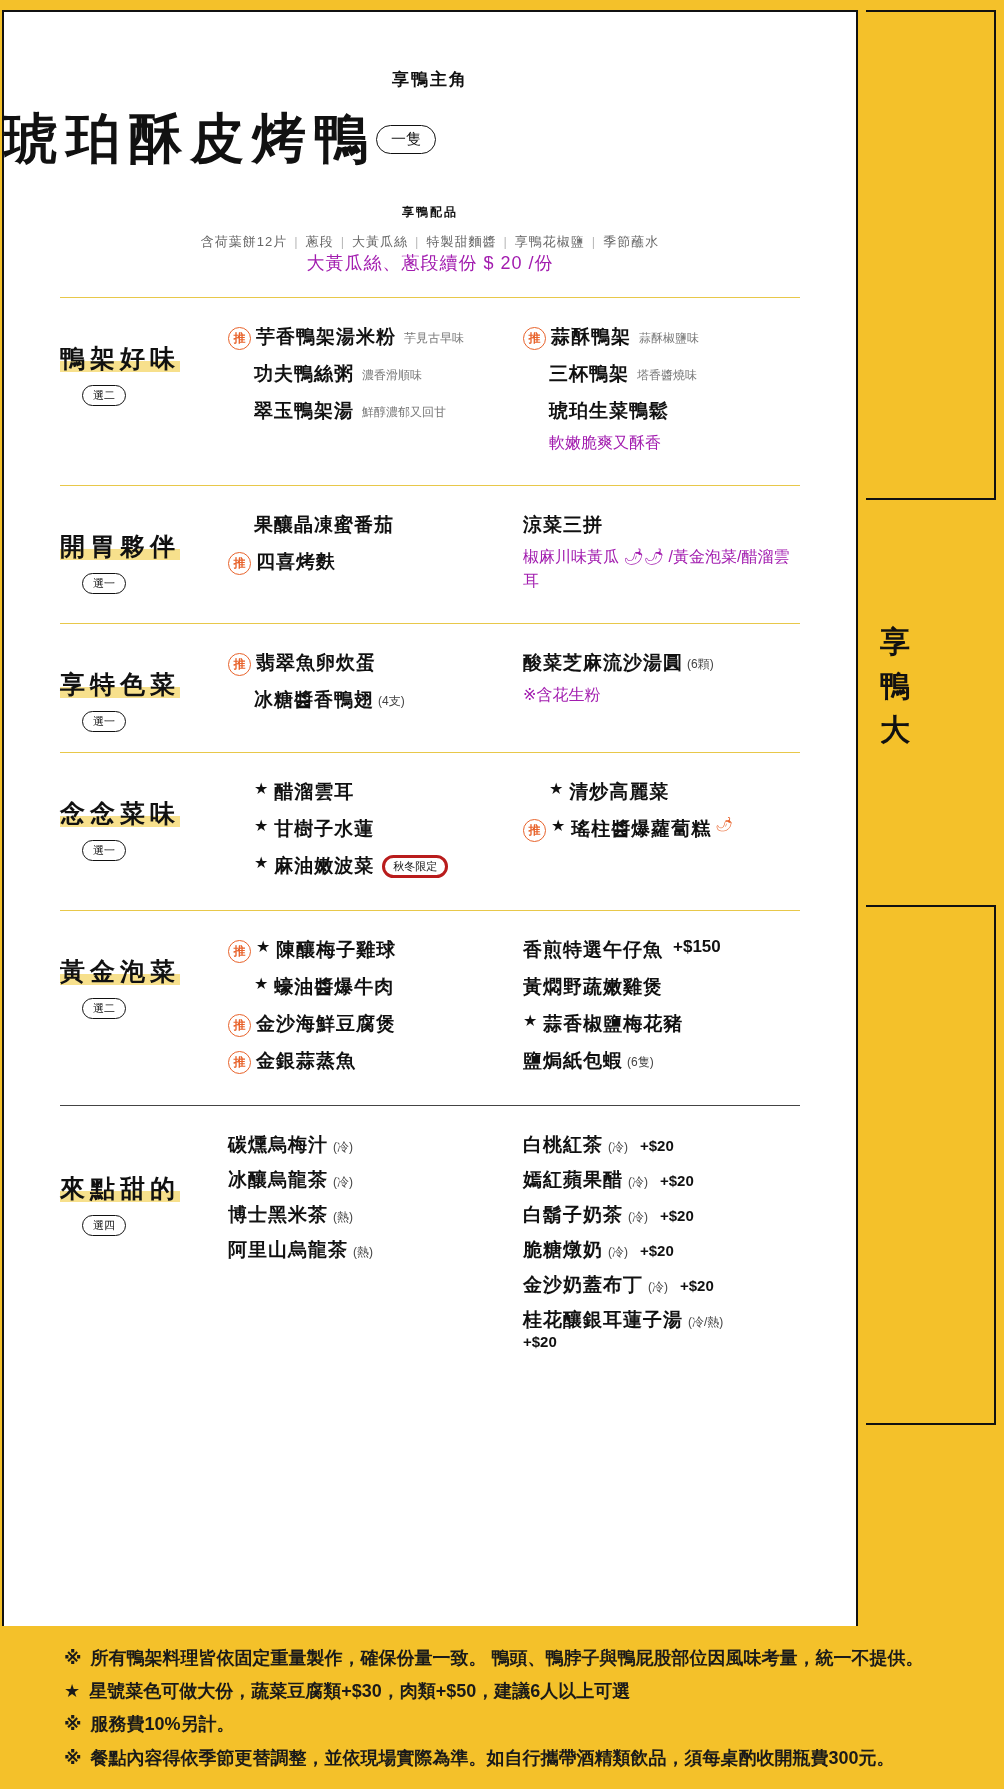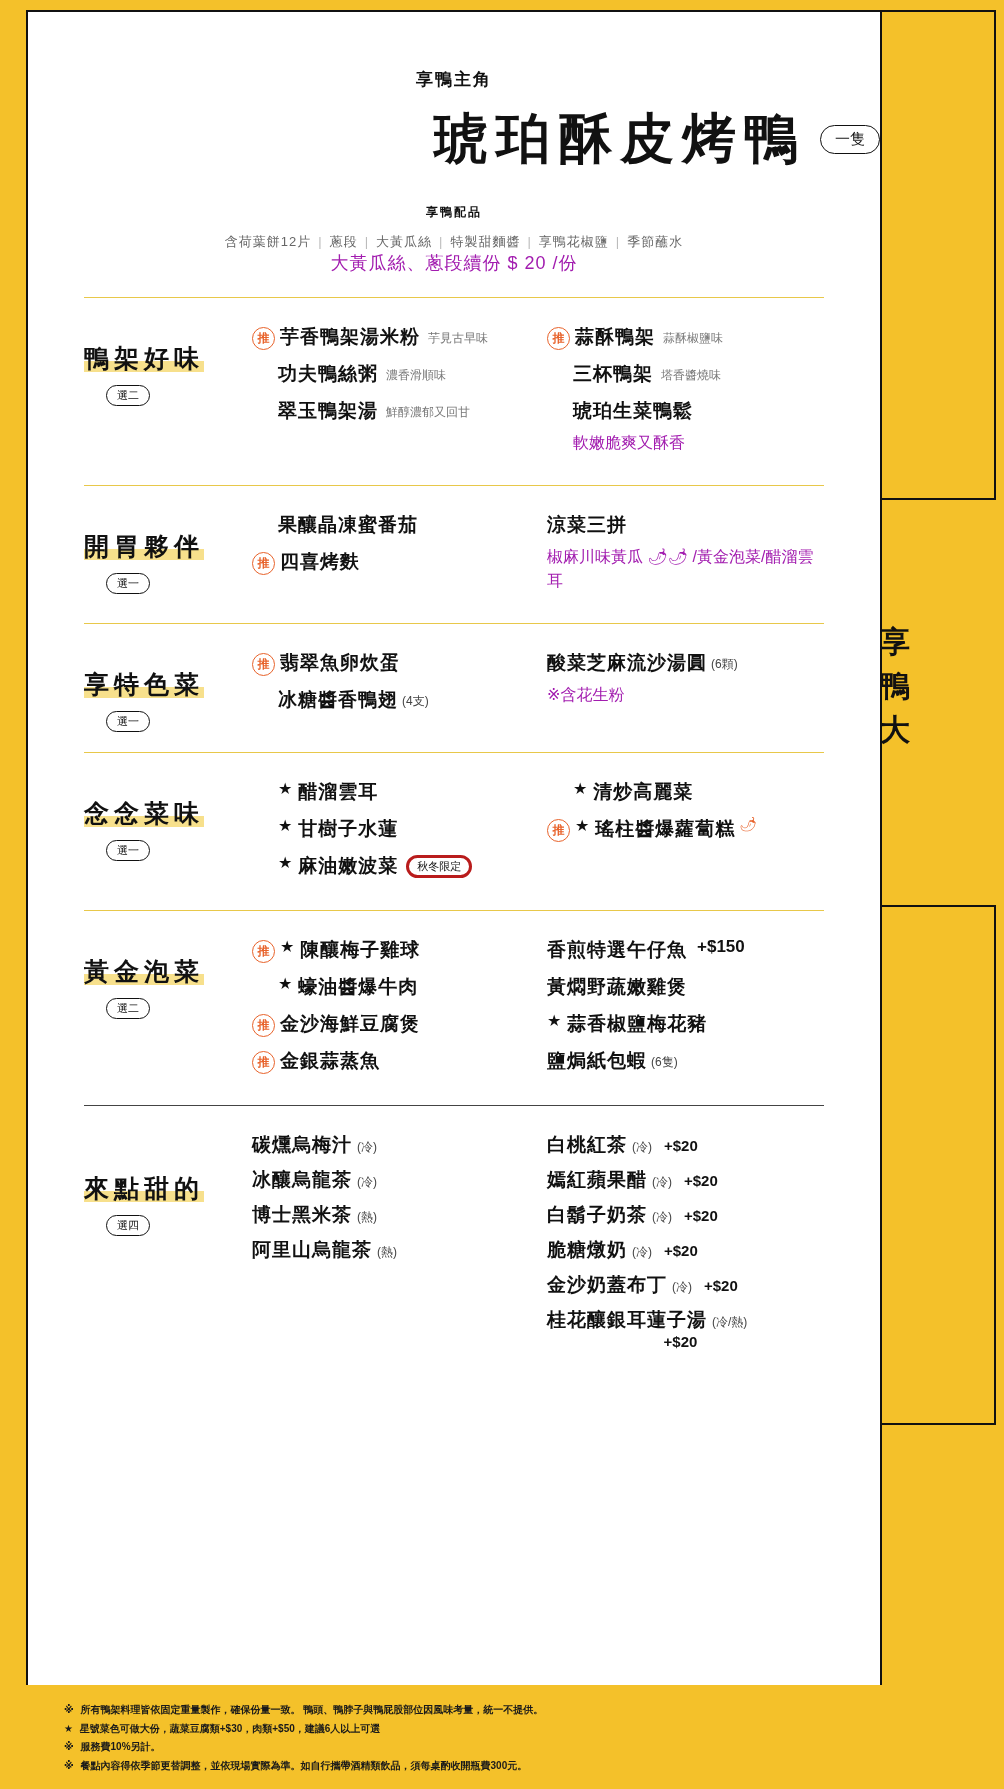--- a/index.html
+++ b/index.html
@@ -7,21 +7,21 @@
     font-family:"Liberation Sans","DejaVu Sans",sans-serif;
     width:1004px;height:1789px;position:relative;overflow:hidden;
     background:#f4c12a;
   }
   .page{
     position:absolute;left:0;top:0;width:1004px;height:1789px;
     background:#f4c12a;
   }
   
   .card{
-    position:absolute;left:26px;top:10px;width:856px;height:1768px;
+    position:absolute;left:2px;top:10px;width:856px;height:1768px;
     background:#ffffff;border:2px solid #111;box-sizing:border-box;
   }
   
   .right-frame-a{
     position:absolute;left:866px;top:10px;width:130px;height:490px;
     border:2px solid #111;border-left:none;box-sizing:border-box;
     background:#f4c12a;
   }
   .right-frame-b{
     position:absolute;left:866px;top:905px;width:130px;height:520px;
@@ -32,21 +32,21 @@
     position:absolute;left:880px;top:620px;width:120px;
     font-size:30px;line-height:44px;color:#111;font-weight:bold;
     letter-spacing:2px;
   }
 
   .inner{position:absolute;left:0;top:0;width:100%;height:100%;}
 
   
   .hdr{padding-top:56px;text-align:center;}
   .hdr-sub{font-size:17px;font-weight:bold;color:#111;letter-spacing:2px;}
-  .hdr-title-row{margin-top:12px;display:flex;align-items:center;justify-content:flex-end;gap:14px;}
+  .hdr-title-row{margin-top:12px;display:flex;align-items:center;justify-content:flex-start;}
   .hdr-title{
     font-size:54px;font-weight:bold;color:#111;letter-spacing:8px;
     font-family:"Liberation Serif","DejaVu Serif",serif;
   }
   .pill{
     display:inline-block;border:1.5px solid #111;border-radius:20px;
     padding:4px 14px;font-size:15px;color:#111;white-space:nowrap;
   }
   .hdr-sub2{margin-top:28px;font-size:12px;font-weight:bold;color:#111;letter-spacing:2px;}
   .hdr-items{margin-top:12px;font-size:13px;color:#666;letter-spacing:1px;}
@@ -94,29 +94,29 @@
   .sub-desc.nopad{margin-left:0;}
   .chili{color:#e8622a;font-size:14px;margin-left:4px;}
   .tag{
     display:inline-block;border:3px solid #b91c1c;border-radius:12px;
     padding:1px 8px;font-size:11px;color:#111;margin-left:8px;align-self:center;
   }
   .price{font-size:17px;font-weight:bold;color:#111;margin-left:10px;white-space:nowrap;}
   .drinkrow{display:flex;align-items:baseline;margin-bottom:9px;}
   .drinkname{font-size:19px;font-weight:bold;color:#111;letter-spacing:1px;font-family:"Liberation Serif","DejaVu Serif",serif;white-space:nowrap;}
   .temp{font-size:12px;color:#444;margin-left:5px;}
-  .dprice{font-size:15px;font-weight:bold;color:#111;margin-left:12px;text-align:center;}
+  .dprice{font-size:15px;font-weight:bold;color:#111;margin-left:12px;}
 
   
   .footer{
     position:absolute;left:0;bottom:0;width:100%;
     background:#f4c12a;padding:16px 0 14px 0;box-sizing:border-box;
   }
   .footer .line{
-    font-size:10px;color:#1a1a1a;padding:0 64px;line-height:1.85;font-weight:bold;
+    font-size:18px;color:#1a1a1a;padding:0 64px;line-height:1.85;font-weight:bold;
   }
   .footer .mark{margin-right:4px;}
 </style>
 </head>
 <body>
 
 <div class="page">
 
   <div class="right-frame-a"></div>
   <div class="right-frame-b"></div>

